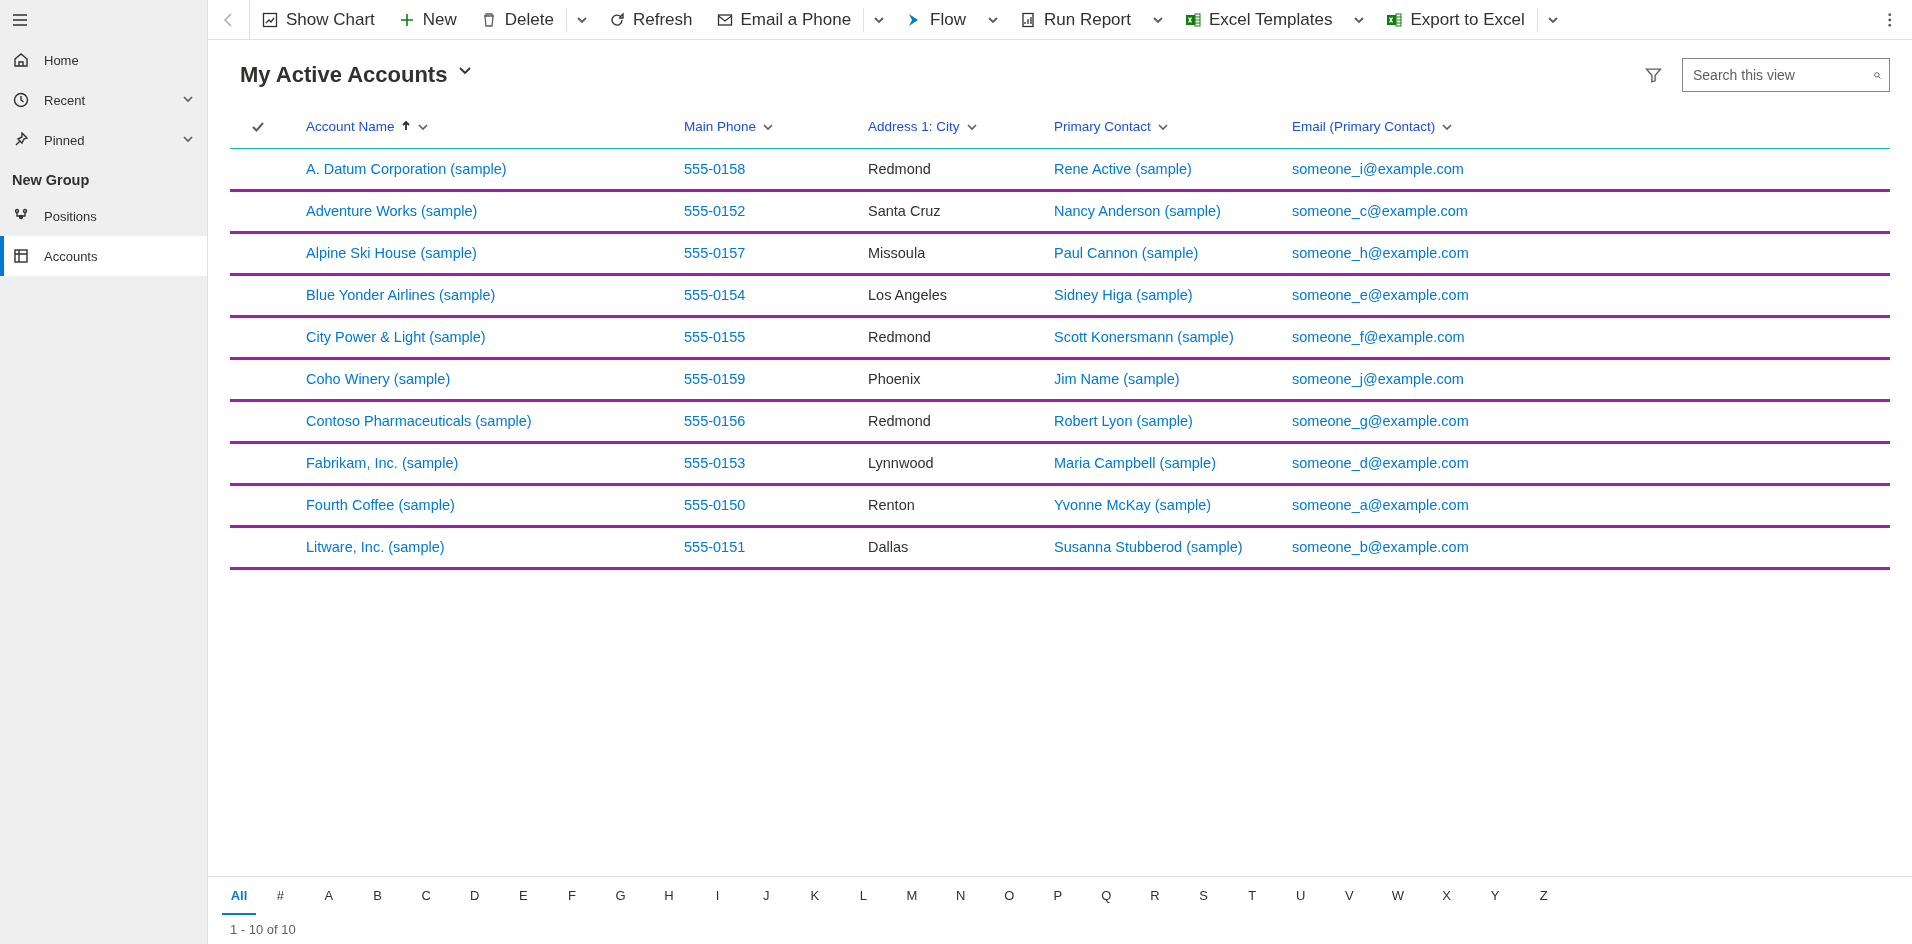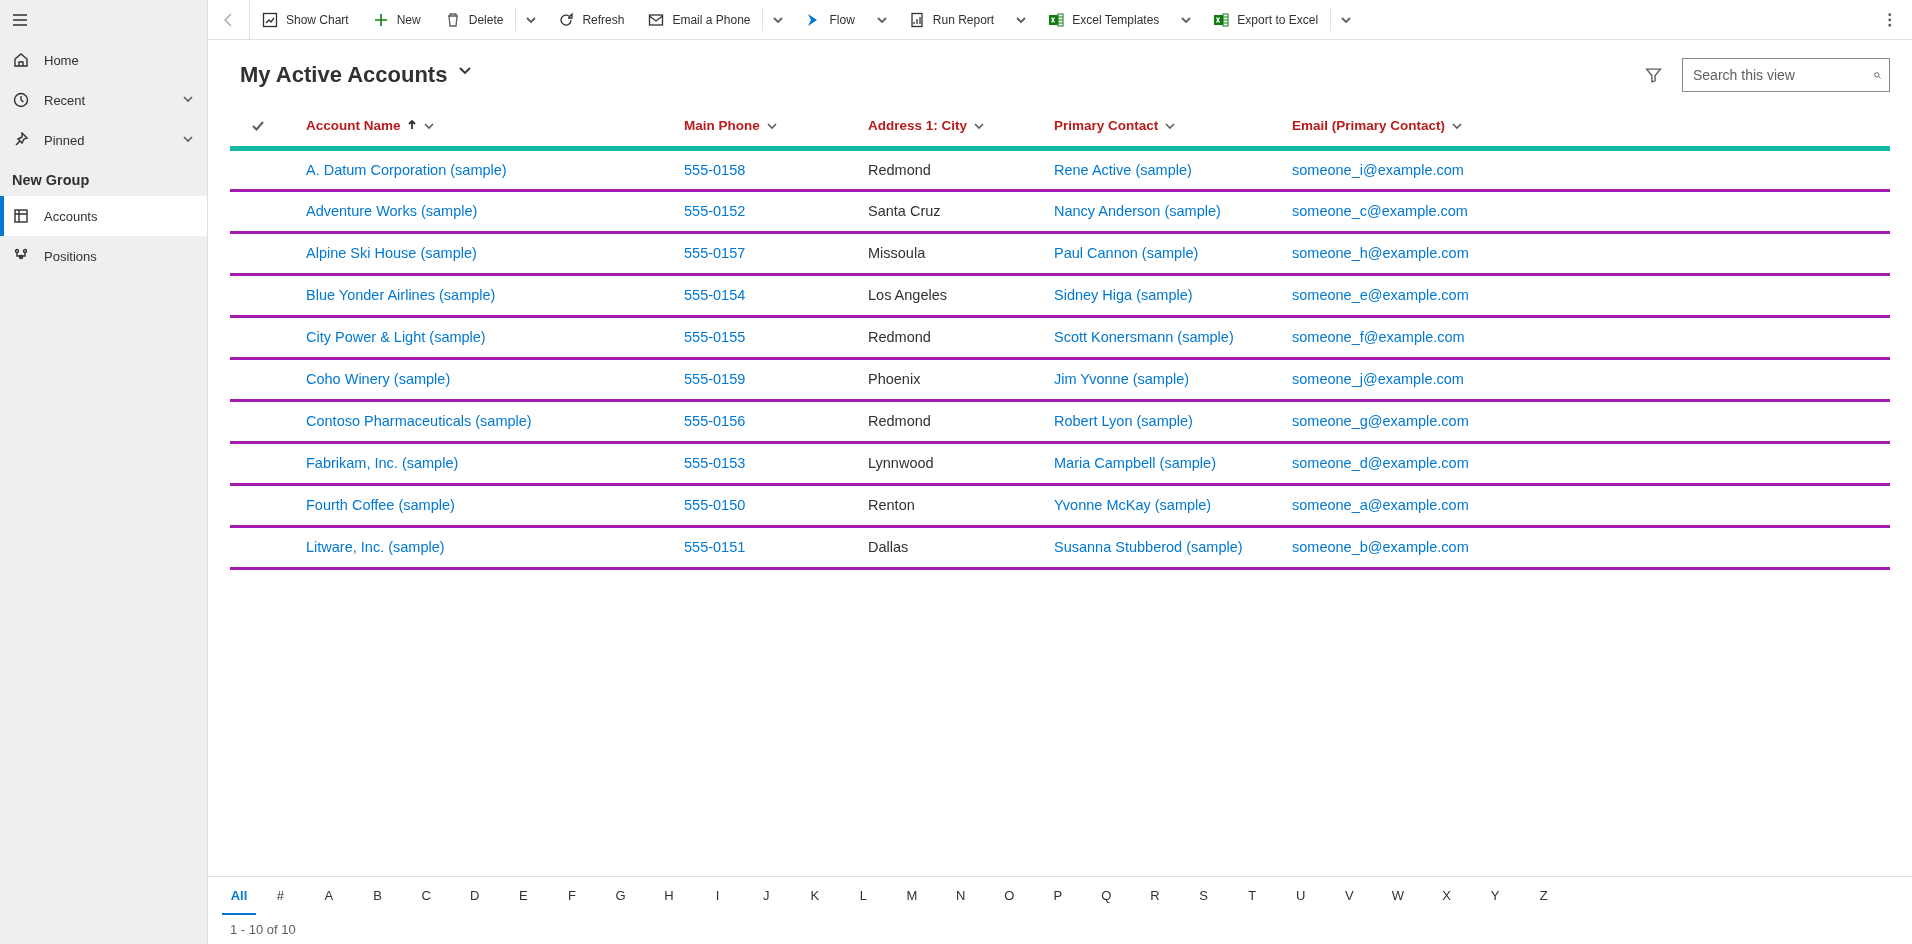--- a/index.html
+++ b/index.html
@@ -18,21 +18,21 @@
 .nav-item.active { background: #fff; position: relative; }
 .nav-item.active::before { content: ""; position: absolute; left: 0; top: 0; bottom: 0; width: 4px; background: #0078d4; }
 
 
 .main { flex: 1; display: flex; flex-direction: column; min-width: 0; }
 
 
 .cmdbar { height: 40px; border-bottom: 1px solid #e1e1e1; display: flex; align-items: stretch; padding-right: 8px; }
 .cmd-back { width: 42px; display: flex; align-items: center; justify-content: center; border-right: 1px solid #e1e1e1; }
 .cmd-back svg { width: 16px; height: 16px; stroke: #b0b0b0; fill: none; stroke-width: 1.6; }
-.cmd-btn { display: flex; align-items: center; padding: 0 12px; gap: 8px; cursor: pointer; font-size: 12px; color: #323130; }
+.cmd-btn { display: flex; align-items: center; padding: 0 12px; gap: 8px; cursor: pointer; font-size: 17px; color: #323130; }
 .cmd-ico { display: flex; }
 .cmd-ico svg { width: 16px; height: 16px; }
 .cmd-chev { display: flex; align-items: center; justify-content: center; width: 30px; cursor: pointer; }
 .cmd-chev svg { width: 12px; height: 12px; stroke: #605e5c; fill: none; stroke-width: 1.8; }
 .cmd-sep { width: 1px; background: #e1e1e1; margin: 8px 0; }
 .cmd-spacer { flex: 1; }
 .cmd-over { width: 28px; display: flex; align-items: center; justify-content: center; cursor: pointer; }
 .cmd-over svg { width: 3.5px; height: 16px; fill: #605e5c; }
 
 
@@ -44,21 +44,21 @@
 .filter-btn { width: 34px; height: 34px; display: flex; align-items: center; justify-content: center; cursor: pointer; }
 .filter-btn svg { width: 17px; height: 17px; stroke: #605e5c; fill: none; stroke-width: 1.3; }
 .searchbox { width: 208px; height: 34px; border: 1px solid #8a8886; display: flex; align-items: center; padding: 0 8px 0 10px; }
 .searchbox input { border: none; outline: none; flex: 1; font-size: 14px; color: #323130; background: transparent; }
 .searchbox input::placeholder { color: #605e5c; }
 .searchbox svg { width: 15px; height: 15px; stroke: #323130; fill: none; stroke-width: 1.6; }
 
 
 .gridwrap { flex: 1; overflow: auto; padding: 0 22px 0 22px; }
 table { width: 100%; border-collapse: collapse; }
-th { text-align: left; font-weight: 700; font-size: 13.5px; color: #b91c1c; height: 42px; border-bottom: 5px solid #14b8a6; padding: 0 8px; cursor: pointer; white-space: nowrap; }
+th { text-align: left; font-weight: 400; font-size: 13.5px; color: #1d4ed8; height: 42px; border-bottom: 1px solid #14b8a6; padding: 0 8px; cursor: pointer; white-space: nowrap; }
 th .th-inner { display: flex; align-items: center; gap: 6px; }
 th svg { width: 12px; height: 12px; stroke: #605e5c; fill: none; stroke-width: 1.6; }
 .th-sort svg { width: 10px; height: 10px; stroke: #323130; stroke-width: 1.8; }
 td { height: 42px; border-bottom: 3px solid #a21caf; padding: 0 8px; font-size: 14.5px; vertical-align: middle; }
 td.link { color: #0078d4; cursor: pointer; }
 .col-chk { width: 56px; text-align: center; }
 th.col-chk svg { width: 14px; height: 14px; stroke: #605e5c; stroke-width: 2; margin: 0 auto; display: block; }
 .col-name { width: 390px; padding-left: 20px; }
 th.col-name { padding-left: 20px; }
 .col-phone { width: 184px; }
@@ -118,40 +118,40 @@
     <span class="nav-label">Pinned</span>
     <span class="nav-chevron">
       <svg viewBox="0 0 14 14">
           <path d="M3 5l4 4 4-4"></path>
         </svg>
     </span>
   </div>
 
   <div class="group-header">New Group</div>
 
-  <div class="nav-item active">
-    <span class="nav-ico">
-      <svg viewBox="0 0 16 16">
-          <rect x="2" y="2" width="12" height="12"></rect>
-          <path d="M2 6h12M6 2v12"></path>
-        </svg>
-    </span>
-    <span class="nav-label">Accounts</span>
-  </div>
-
   <div class="nav-item">
     <span class="nav-ico">
       <svg viewBox="0 0 16 16">
           <circle cx="4" cy="3" r="1.5"></circle>
           <circle cx="12" cy="3" r="1.5"></circle>
           <circle cx="8" cy="9" r="1.5"></circle>
           <path d="M4 5v3h8V5M8 8v3"></path>
         </svg>
     </span>
     <span class="nav-label">Positions</span>
+  </div>
+
+  <div class="nav-item active">
+    <span class="nav-ico">
+      <svg viewBox="0 0 16 16">
+          <rect x="2" y="2" width="12" height="12"></rect>
+          <path d="M2 6h12M6 2v12"></path>
+        </svg>
+    </span>
+    <span class="nav-label">Accounts</span>
   </div>
 </nav>
 
 <div class="main">
 
   <div class="cmdbar">
     <div class="cmd-back">
       <svg viewBox="0 0 16 16">
           <path d="M10 2L4 8l6 6"></path>
         </svg>
@@ -406,21 +406,21 @@
             <td class="col-phone link">555-0155</td>
             <td class="col-city">Redmond</td>
             <td class="col-contact link">Scott Konersmann (sample)</td>
             <td class="col-email link">someone_f@example.com</td>
           </tr>
           <tr>
             <td class="col-chk"></td>
             <td class="col-name link">Coho Winery (sample)</td>
             <td class="col-phone link">555-0159</td>
             <td class="col-city">Phoenix</td>
-            <td class="col-contact link">Jim Yvonne (sample)</td>
+            <td class="col-contact link">Jim Name (sample)</td>
             <td class="col-email link">someone_j@example.com</td>
           </tr>
           <tr>
             <td class="col-chk"></td>
             <td class="col-name link">Contoso Pharmaceuticals (sample)</td>
             <td class="col-phone link">555-0156</td>
             <td class="col-city">Redmond</td>
             <td class="col-contact link">Robert Lyon (sample)</td>
             <td class="col-email link">someone_g@example.com</td>
           </tr>

